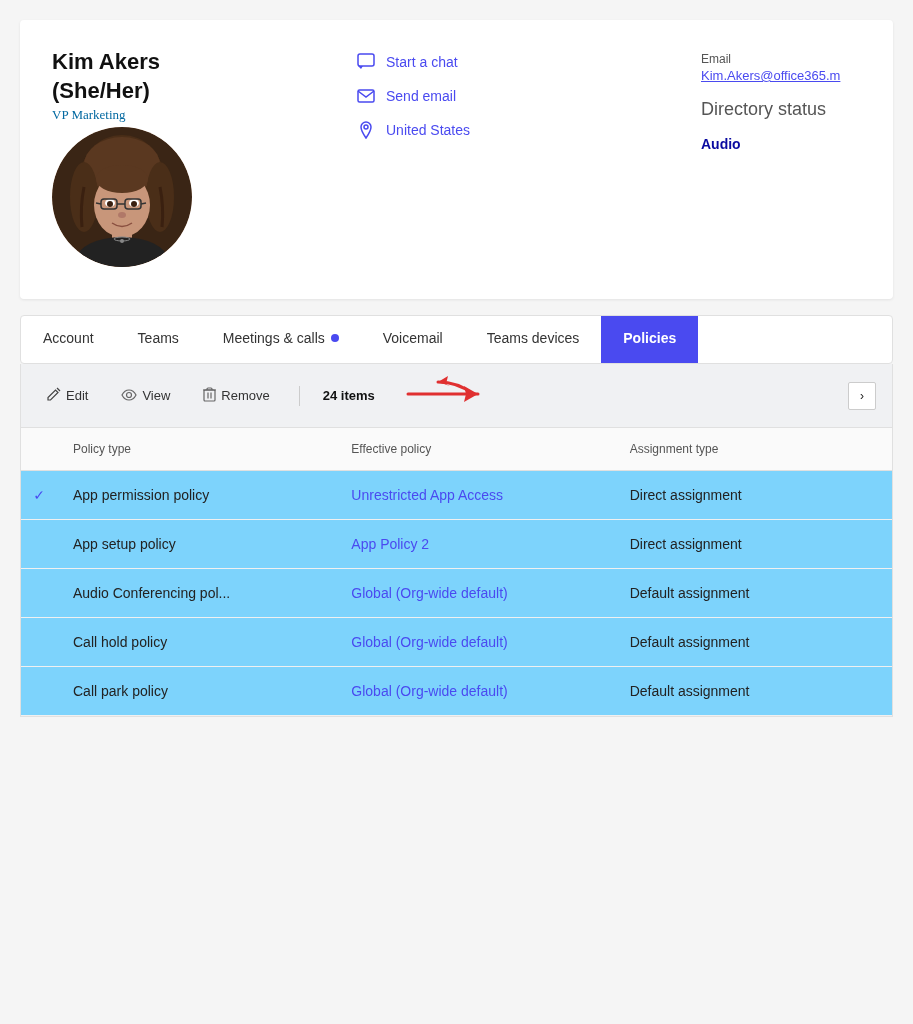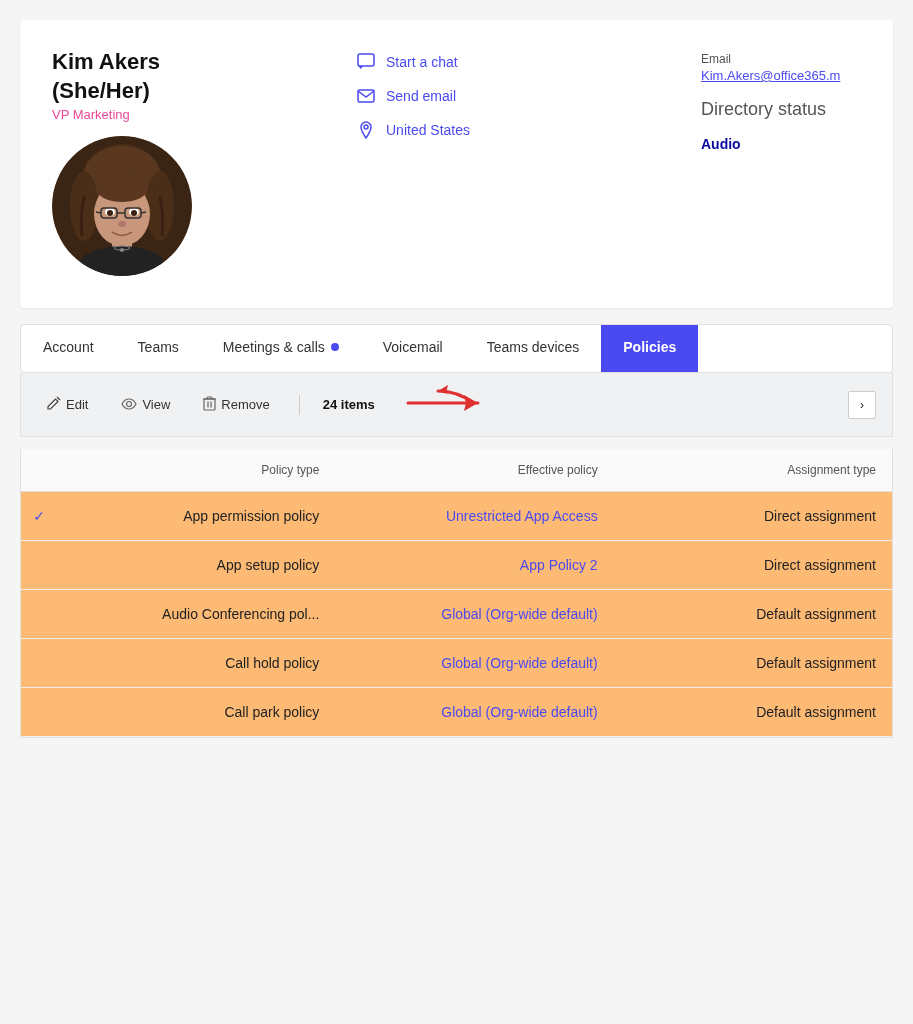--- a/index.html
+++ b/index.html
@@ -36,22 +36,23 @@
     .profile-name {
       font-size: 22px;
       font-weight: 700;
       line-height: 1.3;
       color: #111;
       margin-bottom: 2px;
     }
 
     .profile-title {
       font-size: 13px;
-      color: #ec4899;
-      margin-bottom: 14px;
+      color: #0369a1;
+      margin-bottom: 4px;
+      font-family: Liberation Serif, serif;
     }
 
     .profile-avatar {
       width: 140px;
       height: 140px;
       border-radius: 50%;
       overflow: hidden;
       background: #8B6F5A;
       display: flex;
       align-items: center;
@@ -201,25 +202,24 @@
 
     .toolbar-count {
       font-size: 13px;
       font-weight: 700;
       color: #111;
       margin-left: 4px;
     }
 
     
     .table-container {
-      background: #fdba74;
+      background: #7dd3fc;
       border: 1px solid #e0e0e0;
       border-top: none;
-      margin: 12px 20px;
-      text-align: right;
+      margin: 0 20px;
     }
 
     .table-header {
       display: grid;
       grid-template-columns: 36px 1fr 1fr 1fr;
       background: #fafafa;
       border-bottom: 1px solid #e0e0e0;
       padding: 10px 0;
     }
 

